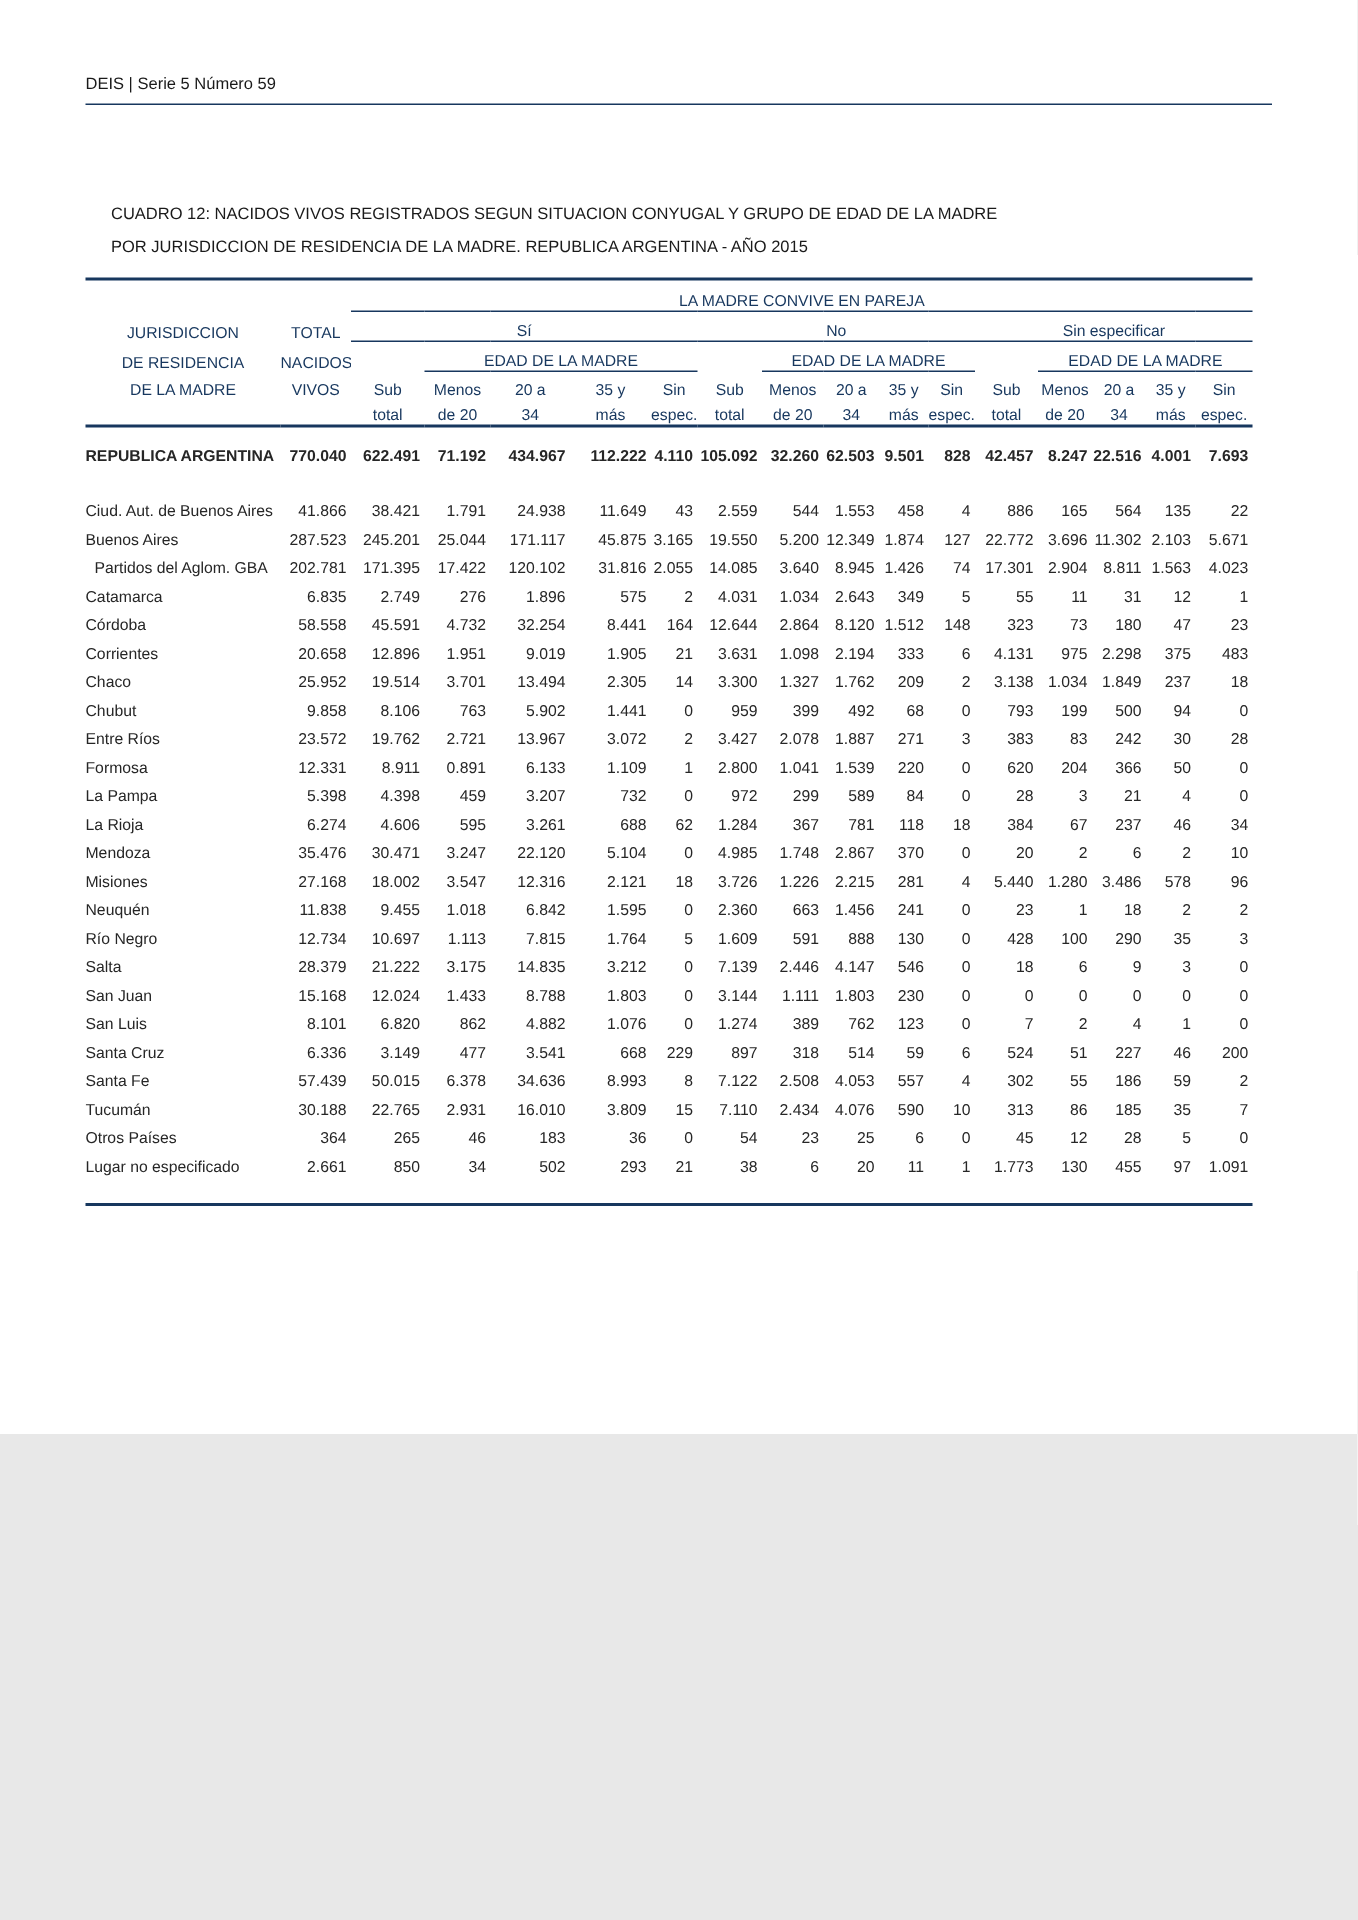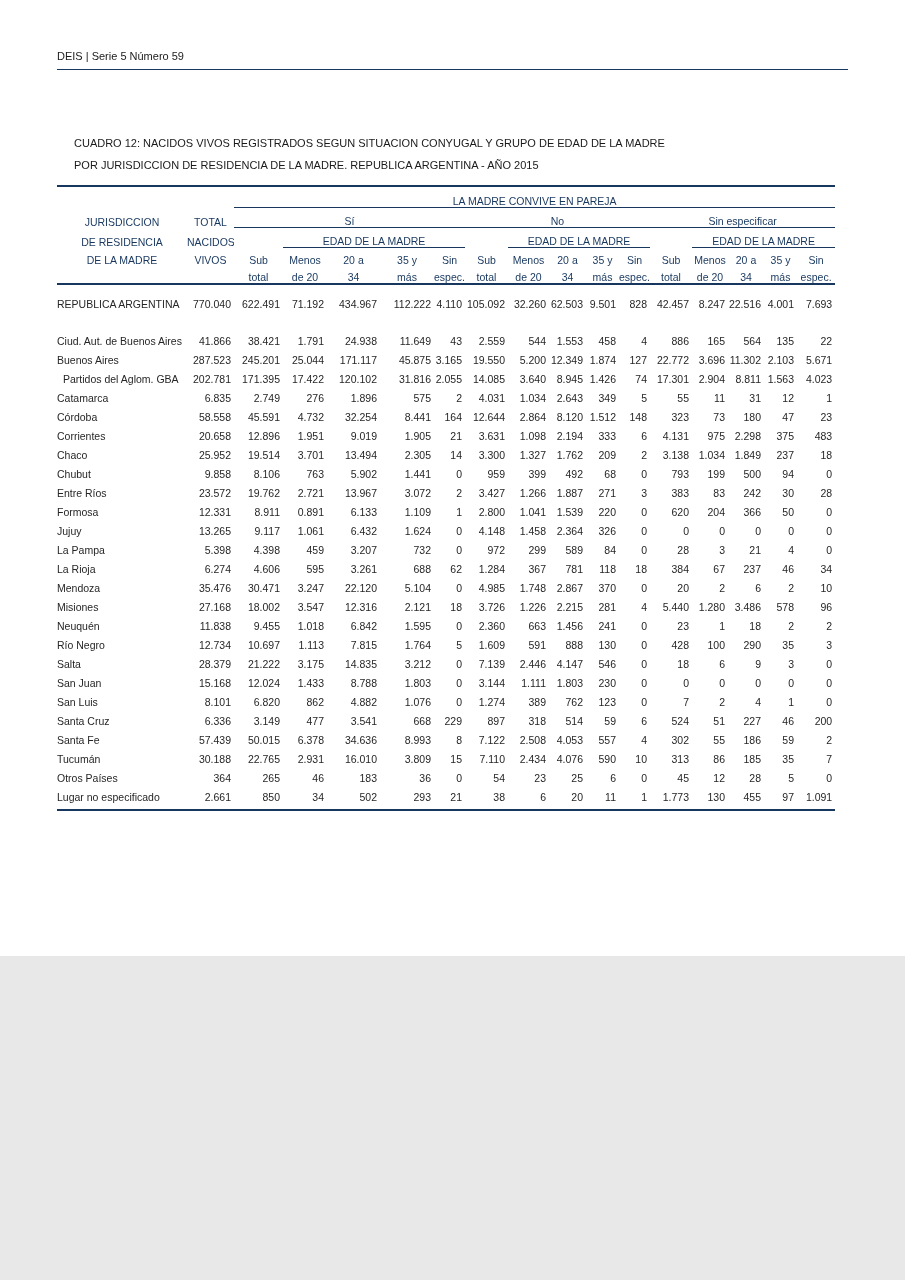--- a/index.html
+++ b/index.html
@@ -20,21 +20,21 @@
     border-top:1px solid #17375E;
   }
   .title {
     position:absolute; left:74px; top:132px;
     font-size:11px; line-height:22px; color:#1a1a1a;
   }
   .table-wrap {
     position:absolute; left:57px; top:185px; width:778px;
     border-top:2px solid #17375E;
     border-bottom:2px solid #17375E;
-    padding-bottom:2px;
+    padding-bottom:14px;
   }
   table {
     border-collapse:collapse; table-layout:fixed;
     width:778px; font-size:10.5px;
   }
   td { padding:0; white-space:nowrap; overflow:hidden; }
   thead td {
     color:#17375E; text-align:center; vertical-align:bottom;
   }
   tr.banner-row td   { height:20px; }
@@ -42,21 +42,21 @@
   tr.edad-row td     { height:19px; }
   tr.sub1-row td     { height:18px; }
   tr.sub2-row td     { height:17px; border-bottom:2px solid #17375E; }
   .uline { border-bottom:1px solid #17375E; }
   tbody td { height:19px; line-height:19px; }
   tbody tr.first td { padding-top:10px; }
   tbody tr.spacer td { height:18px; }
   td.lbl { text-align:left; }
   td.lbl.indent { padding-left:6px; }
   td.num { text-align:right; padding-right:3px; }
-  tr.bold td { font-weight:normal; }
+  tr.bold td { font-weight:bold; }
   .page-number {
     position:absolute; left:57px; top:1204px;
     font-size:11px; color:#1a1a1a;
   }
   
   col.c-jur{width:130px;} col.c-tot{width:47px;}
   col.s-sub{width:49px;} col.s-m20{width:44px;} col.s-2034{width:53px;} col.s-35{width:54px;} col.s-sin{width:31px;}
   col.n-sub{width:43px;} col.n-m20{width:41px;} col.n-2034{width:37px;} col.n-35{width:33px;} col.n-sin{width:31px;}
   col.x-sub{width:42px;} col.x-m20{width:36px;} col.x-2034{width:36px;} col.x-35{width:33px;} col.x-sin{width:38px;}
 </style>
@@ -333,21 +333,21 @@
           </tr>
           <tr class="">
             <td class="lbl">Entre Ríos</td>
             <td class="num">23.572</td>
             <td class="num">19.762</td>
             <td class="num">2.721</td>
             <td class="num">13.967</td>
             <td class="num">3.072</td>
             <td class="num">2</td>
             <td class="num">3.427</td>
-            <td class="num">1.266</td>
+            <td class="num">2.078</td>
             <td class="num">1.887</td>
             <td class="num">271</td>
             <td class="num">3</td>
             <td class="num">383</td>
             <td class="num">83</td>
             <td class="num">242</td>
             <td class="num">30</td>
             <td class="num">28</td>
           </tr>
           <tr class="">
@@ -360,39 +360,20 @@
             <td class="num">1</td>
             <td class="num">2.800</td>
             <td class="num">1.041</td>
             <td class="num">1.539</td>
             <td class="num">220</td>
             <td class="num">0</td>
             <td class="num">620</td>
             <td class="num">204</td>
             <td class="num">366</td>
             <td class="num">50</td>
-            <td class="num">0</td>
-          </tr>
-          <tr class="">
-            <td class="lbl">Jujuy</td>
-            <td class="num">13.265</td>
-            <td class="num">9.117</td>
-            <td class="num">1.061</td>
-            <td class="num">6.432</td>
-            <td class="num">1.624</td>
-            <td class="num">0</td>
-            <td class="num">4.148</td>
-            <td class="num">1.458</td>
-            <td class="num">2.364</td>
-            <td class="num">326</td>
-            <td class="num">0</td>
-            <td class="num">0</td>
-            <td class="num">0</td>
-            <td class="num">0</td>
-            <td class="num">0</td>
             <td class="num">0</td>
           </tr>
           <tr class="">
             <td class="lbl">La Pampa</td>
             <td class="num">5.398</td>
             <td class="num">4.398</td>
             <td class="num">459</td>
             <td class="num">3.207</td>
             <td class="num">732</td>
             <td class="num">0</td>

